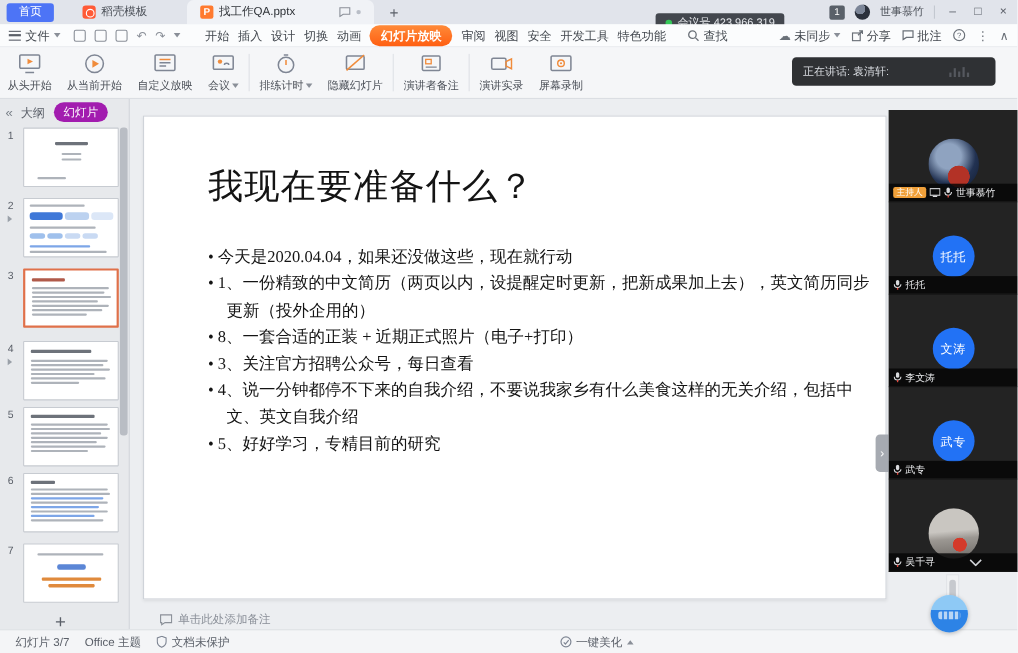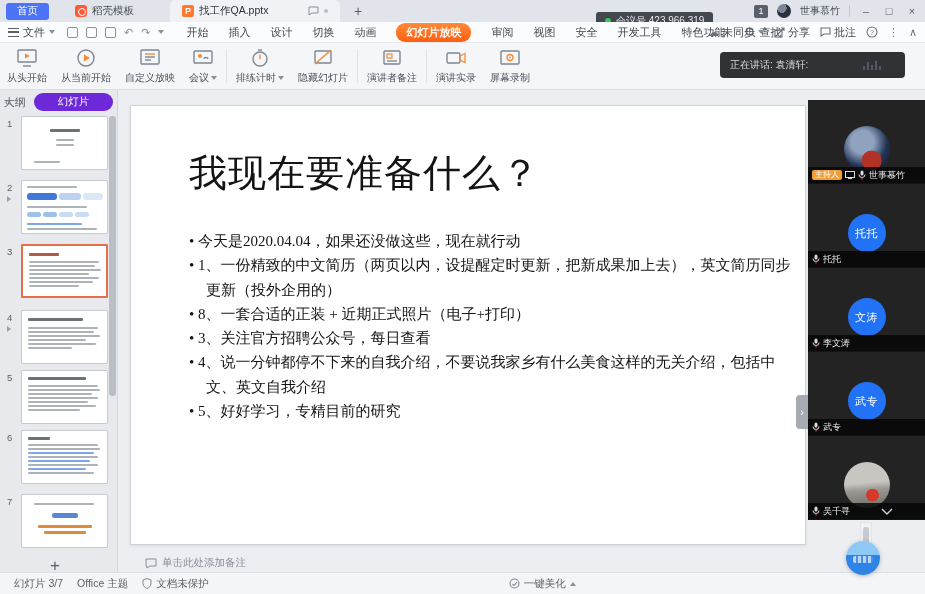--- a/index.html
+++ b/index.html
@@ -28,21 +28,21 @@
 
   
   .menubar { position:absolute; left:0; top:22px; width:925px; height:21px; background:#fbfcfd; border-bottom:1px solid #e8eaee; display:flex; align-items:center; font-size:11px; color:#43484f; }
   .mb-file { display:flex; align-items:center; gap:4px; margin-left:8px; }
   .hamb { width:11px; height:9px; border-top:1.5px solid #5a5f68; border-bottom:1.5px solid #5a5f68; position:relative; }
   .hamb:after { content:""; position:absolute; left:0; top:2.5px; width:11px; height:1.5px; background:#5a5f68; }
   .caret { width:0; height:0; border-left:3.5px solid transparent; border-right:3.5px solid transparent; border-top:4px solid #8a8f98; display:inline-block; }
   .mb-quick { display:flex; align-items:center; gap:8px; margin-left:12px; color:#767c86; }
   .qico { width:11px; height:11px; border:1.3px solid #8a8f98; border-radius:2px; }
   .qarrow { font-family:"DejaVu Sans",sans-serif; font-size:11px; color:#8a8f98; }
-  .mb-items { display:flex; align-items:center; gap:20px; margin-left:22px; }
+  .mb-items { display:flex; align-items:center; gap:8px; margin-left:22px; }
   .mb-item { white-space:nowrap; }
   .mb-item.active { background:linear-gradient(#ff8a38,#ff5f12); color:#fff; border-radius:9px; padding:2px 10px; font-weight:bold; }
   .mb-find { display:flex; align-items:center; gap:3px; margin-left:20px; color:#43484f; }
   .mb-right { position:absolute; right:8px; display:flex; align-items:center; gap:10px; color:#43484f; }
   .mb-right .grp { display:flex; align-items:center; gap:3px; }
   .mb-sym { color:#6a7078; font-size:11px; }
 
   
   .ribbon { position:absolute; left:0; top:43px; width:925px; height:47px; background:#f5f6f8; border-bottom:1px solid #dbdee3; display:flex; align-items:center; }
   .rbtn { display:flex; flex-direction:column; align-items:center; justify-content:center; gap:3px; padding:0 7px; height:44px; font-size:10px; color:#4a4f57; white-space:nowrap; }
@@ -50,40 +50,40 @@
   .rdiv { width:1px; height:34px; background:#dfe2e6; margin:0 2px; }
   .toast { position:absolute; right:20px; top:9px; width:185px; height:26px; background:#2f3134; border-radius:4px; color:#dadde2; font-size:10px; display:flex; align-items:center; padding:0 10px; gap:20px; }
   .wave { display:flex; gap:2px; align-items:flex-end; height:10px; margin-left:auto; margin-right:14px; }
   .wave i { width:2px; background:#55585e; display:block; }
 
   
   .leftpanel { position:absolute; left:0; top:90px; width:118px; height:482px; background:#e7e9ec; border-right:1px solid #d3d6db; }
   .lp-head { height:24px; display:flex; align-items:center; font-size:11px; color:#5a5f68; position:relative; }
   .lp-collapse { position:absolute; left:5px; font-size:12px; color:#7a8089; }
   .lp-tabs { margin:0 auto; display:flex; align-items:center; gap:8px; }
-  .lp-pill { background:#6d28d9; color:#fff; border-radius:9px; padding:2px 24px; font-size:10.5px;text-align:center; }
+  .lp-pill { background:#a21caf; color:#fff; border-radius:9px; padding:2px 9px; font-size:10.5px;text-align:center; }
   .lp-scroll { position:absolute; right:1px; top:26px; width:7px; height:300px; }
   .lp-thumbtrack { width:7px; height:280px; background:#b9bdc4; border-radius:3px; }
   .thumbwrap { position:absolute; left:0; width:118px; }
   .tnum { position:absolute; left:7px; top:2px; font-size:9.5px; color:#5a5f68; }
   .anim-mark { position:absolute; left:7px; top:16px; width:0; height:0; border-left:4px solid #9aa0a8; border-top:3px solid transparent; border-bottom:3px solid transparent; }
   .thumb { position:absolute; left:21px; top:0; width:87px; height:54px; background:#fff; border:1px solid #c7cbd1; border-radius:1px; overflow:hidden; }
   .thumb.sel { border:2px solid #e0714a; }
   .tl { position:absolute; background:#aeb3ba; height:2px; border-radius:1px; }
   .tl.dk { background:#6d727a; }
   .tl.red { background:#b05a4a; }
   .tl.blue { background:#7da6e8; }
   .tl.orange { background:#e08a3c; }
   .chev { position:absolute; height:7px; border-radius:3px; }
   .addslide { position:absolute; left:50px; top:466px; font-size:17px; color:#5a5f68; }
 
   
   .mainarea { position:absolute; left:119px; top:90px; width:806px; height:482px; background:#eceef1; }
   .canvas { position:absolute; left:11px; top:15px; width:676px; height:440px; background:#fff; border:1px solid #cfd3d9; box-shadow:0 1px 3px rgba(0,0,0,.08); font-family:"Liberation Serif","DejaVu Serif",serif; color:#141414; }
-  .slide-title { margin:42px 0 0 58px; font-size:38px; letter-spacing:1px;font-family:Liberation Mono, monospace; }
+  .slide-title { margin:42px 0 0 58px; font-size:32px; letter-spacing:1px;font-family:Liberation Mono, monospace; }
   .bullets { margin:30px 0 0 58px; width:608px; list-style:none; font-size:15px; line-height:1.62; }
   .bullets li { padding-left:17px; text-indent:-17px; }
   .bullets li:before { content:"• "; }
   .expand-tab { position:absolute; right:-1px; top:295px; width:12px; height:34px; background:#a6aab1; border-radius:4px 0 0 4px; color:#fff; font-size:11px; display:flex; align-items:center; justify-content:center; }
   .notesbar { position:absolute; left:26px; top:466px; display:flex; align-items:center; gap:5px; font-size:10.5px; color:#8a8f98; }
   .main-scroll { position:absolute; right:53px; top:432px; width:12px; height:48px; background:#f0f1f3; border:1px solid #e2e4e8; }
   .main-scroll i { display:block; margin:4px auto; width:6px; height:22px; background:#c6c9ce; border-radius:3px; }
 
   
   .meetpanel { position:absolute; right:0; top:100px; width:117px; height:420px; background:#141414; z-index:30; }

